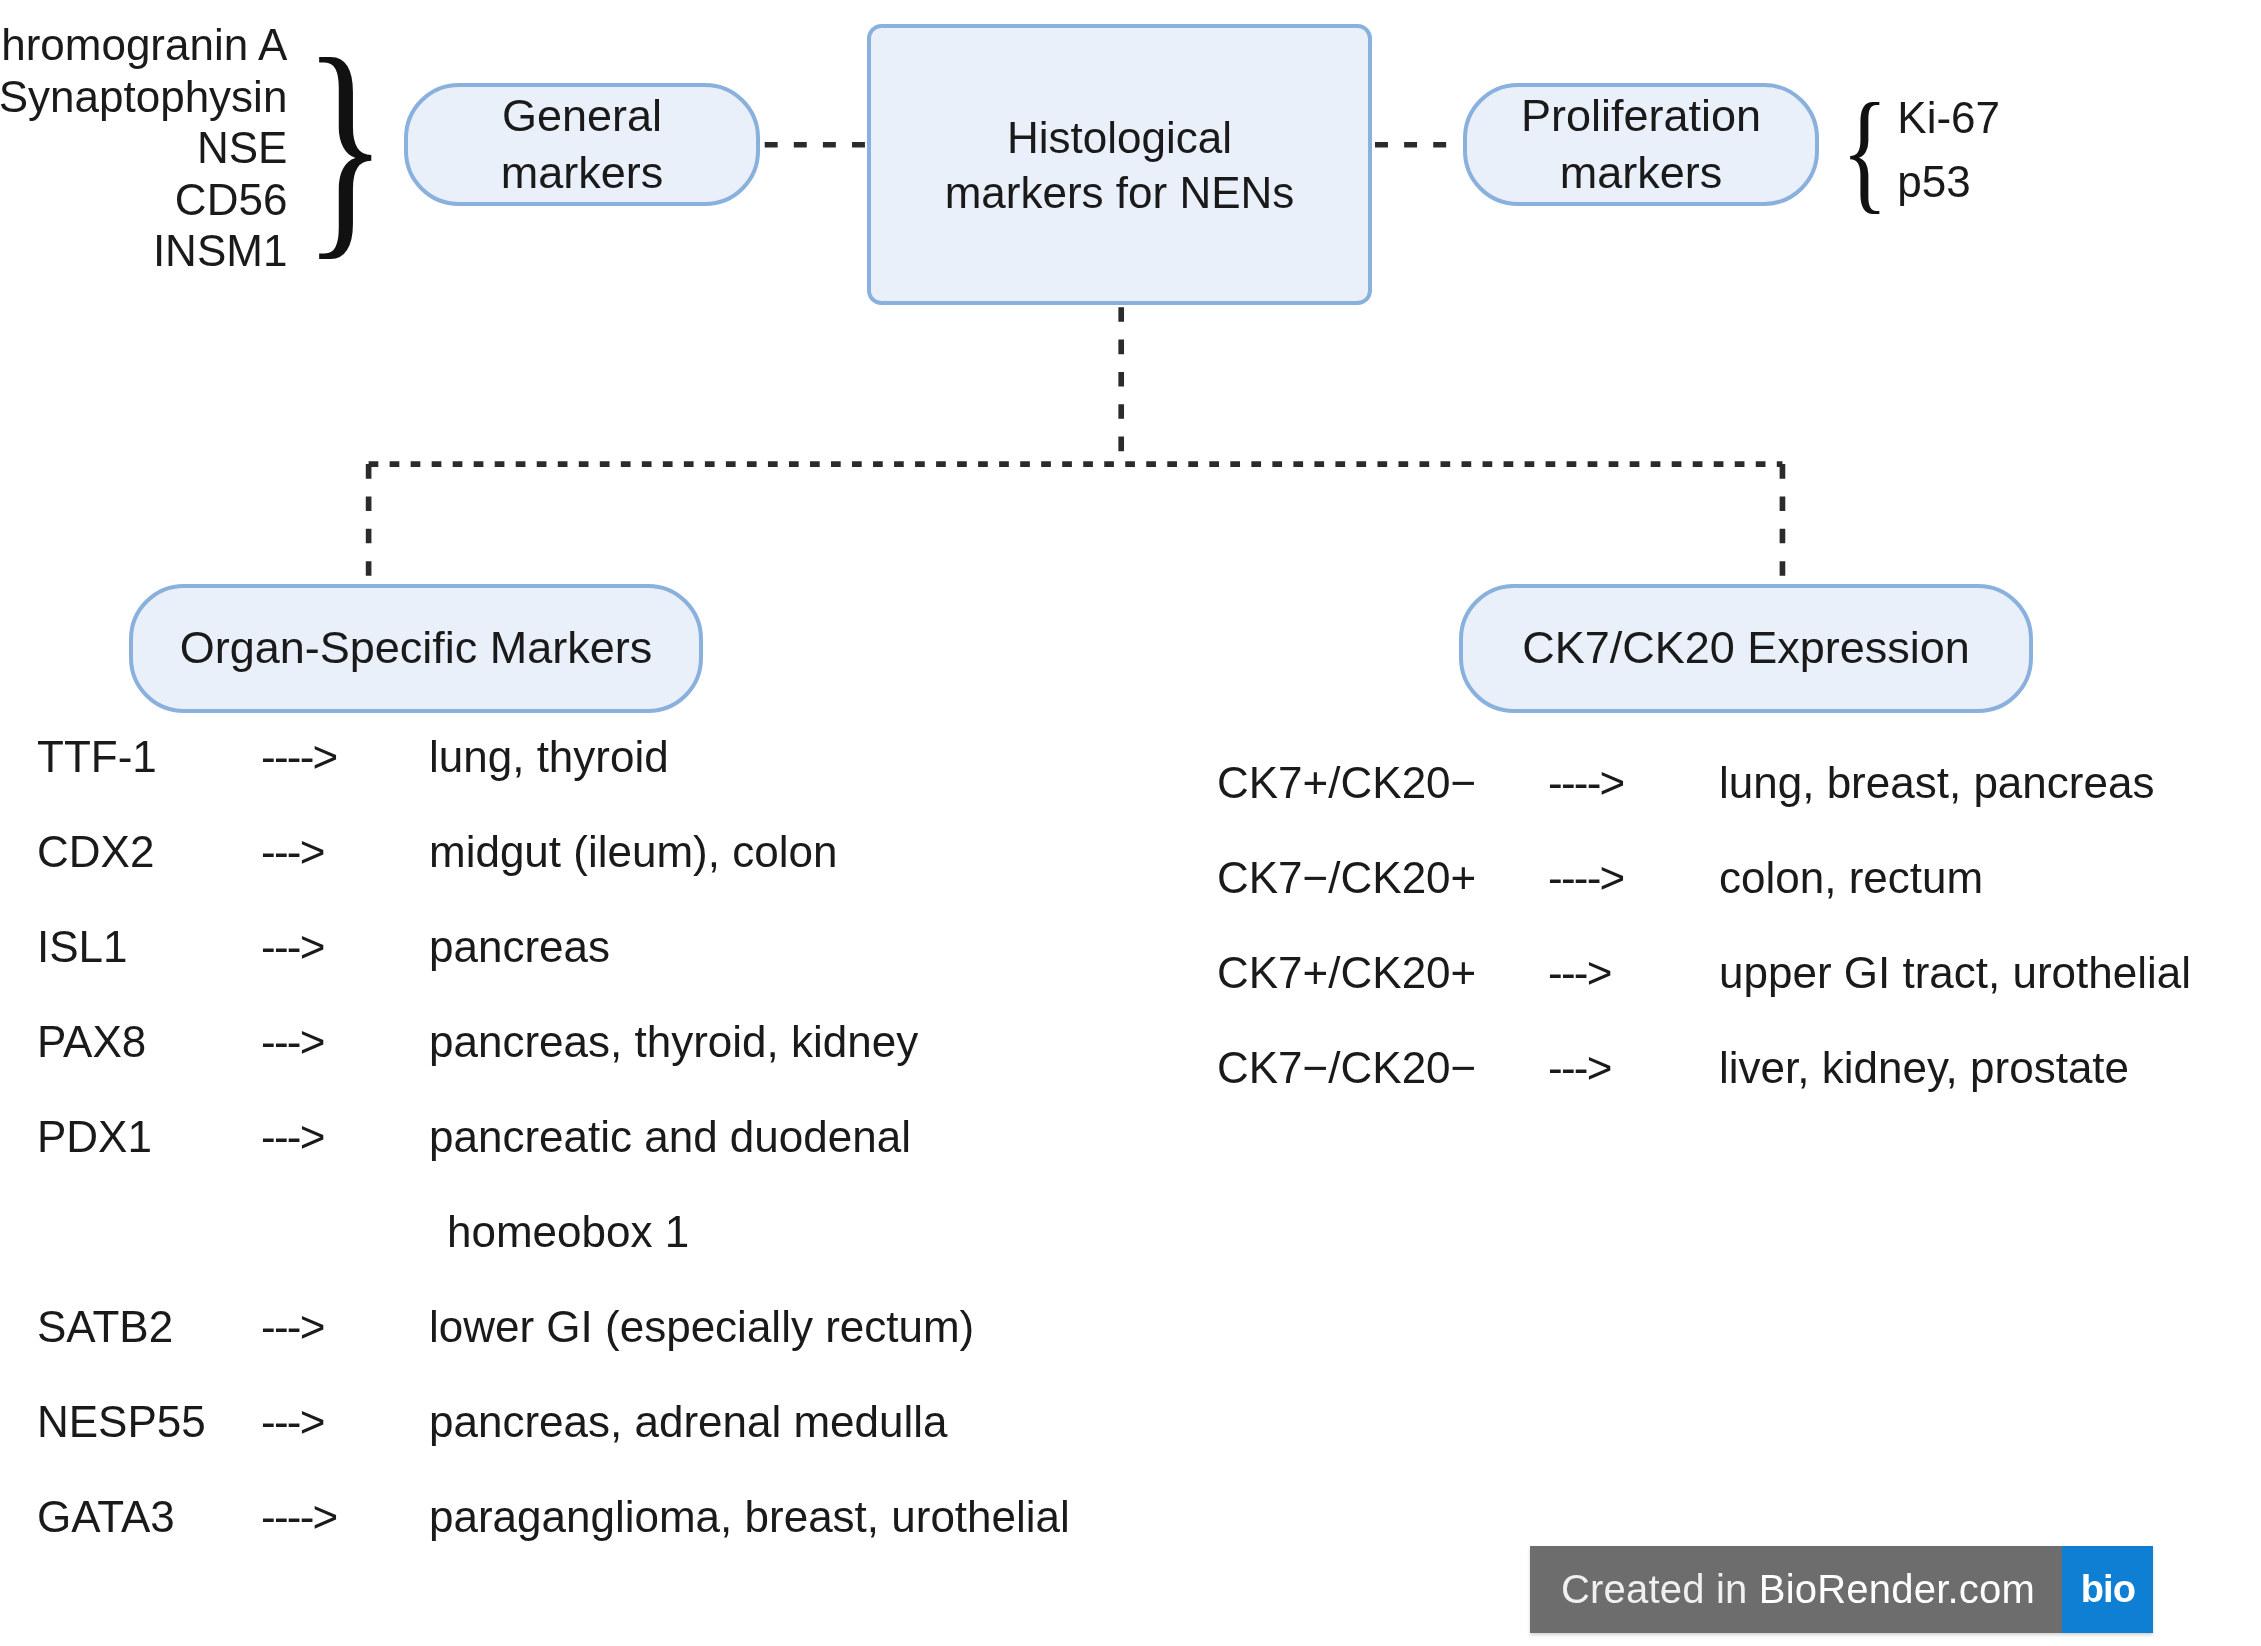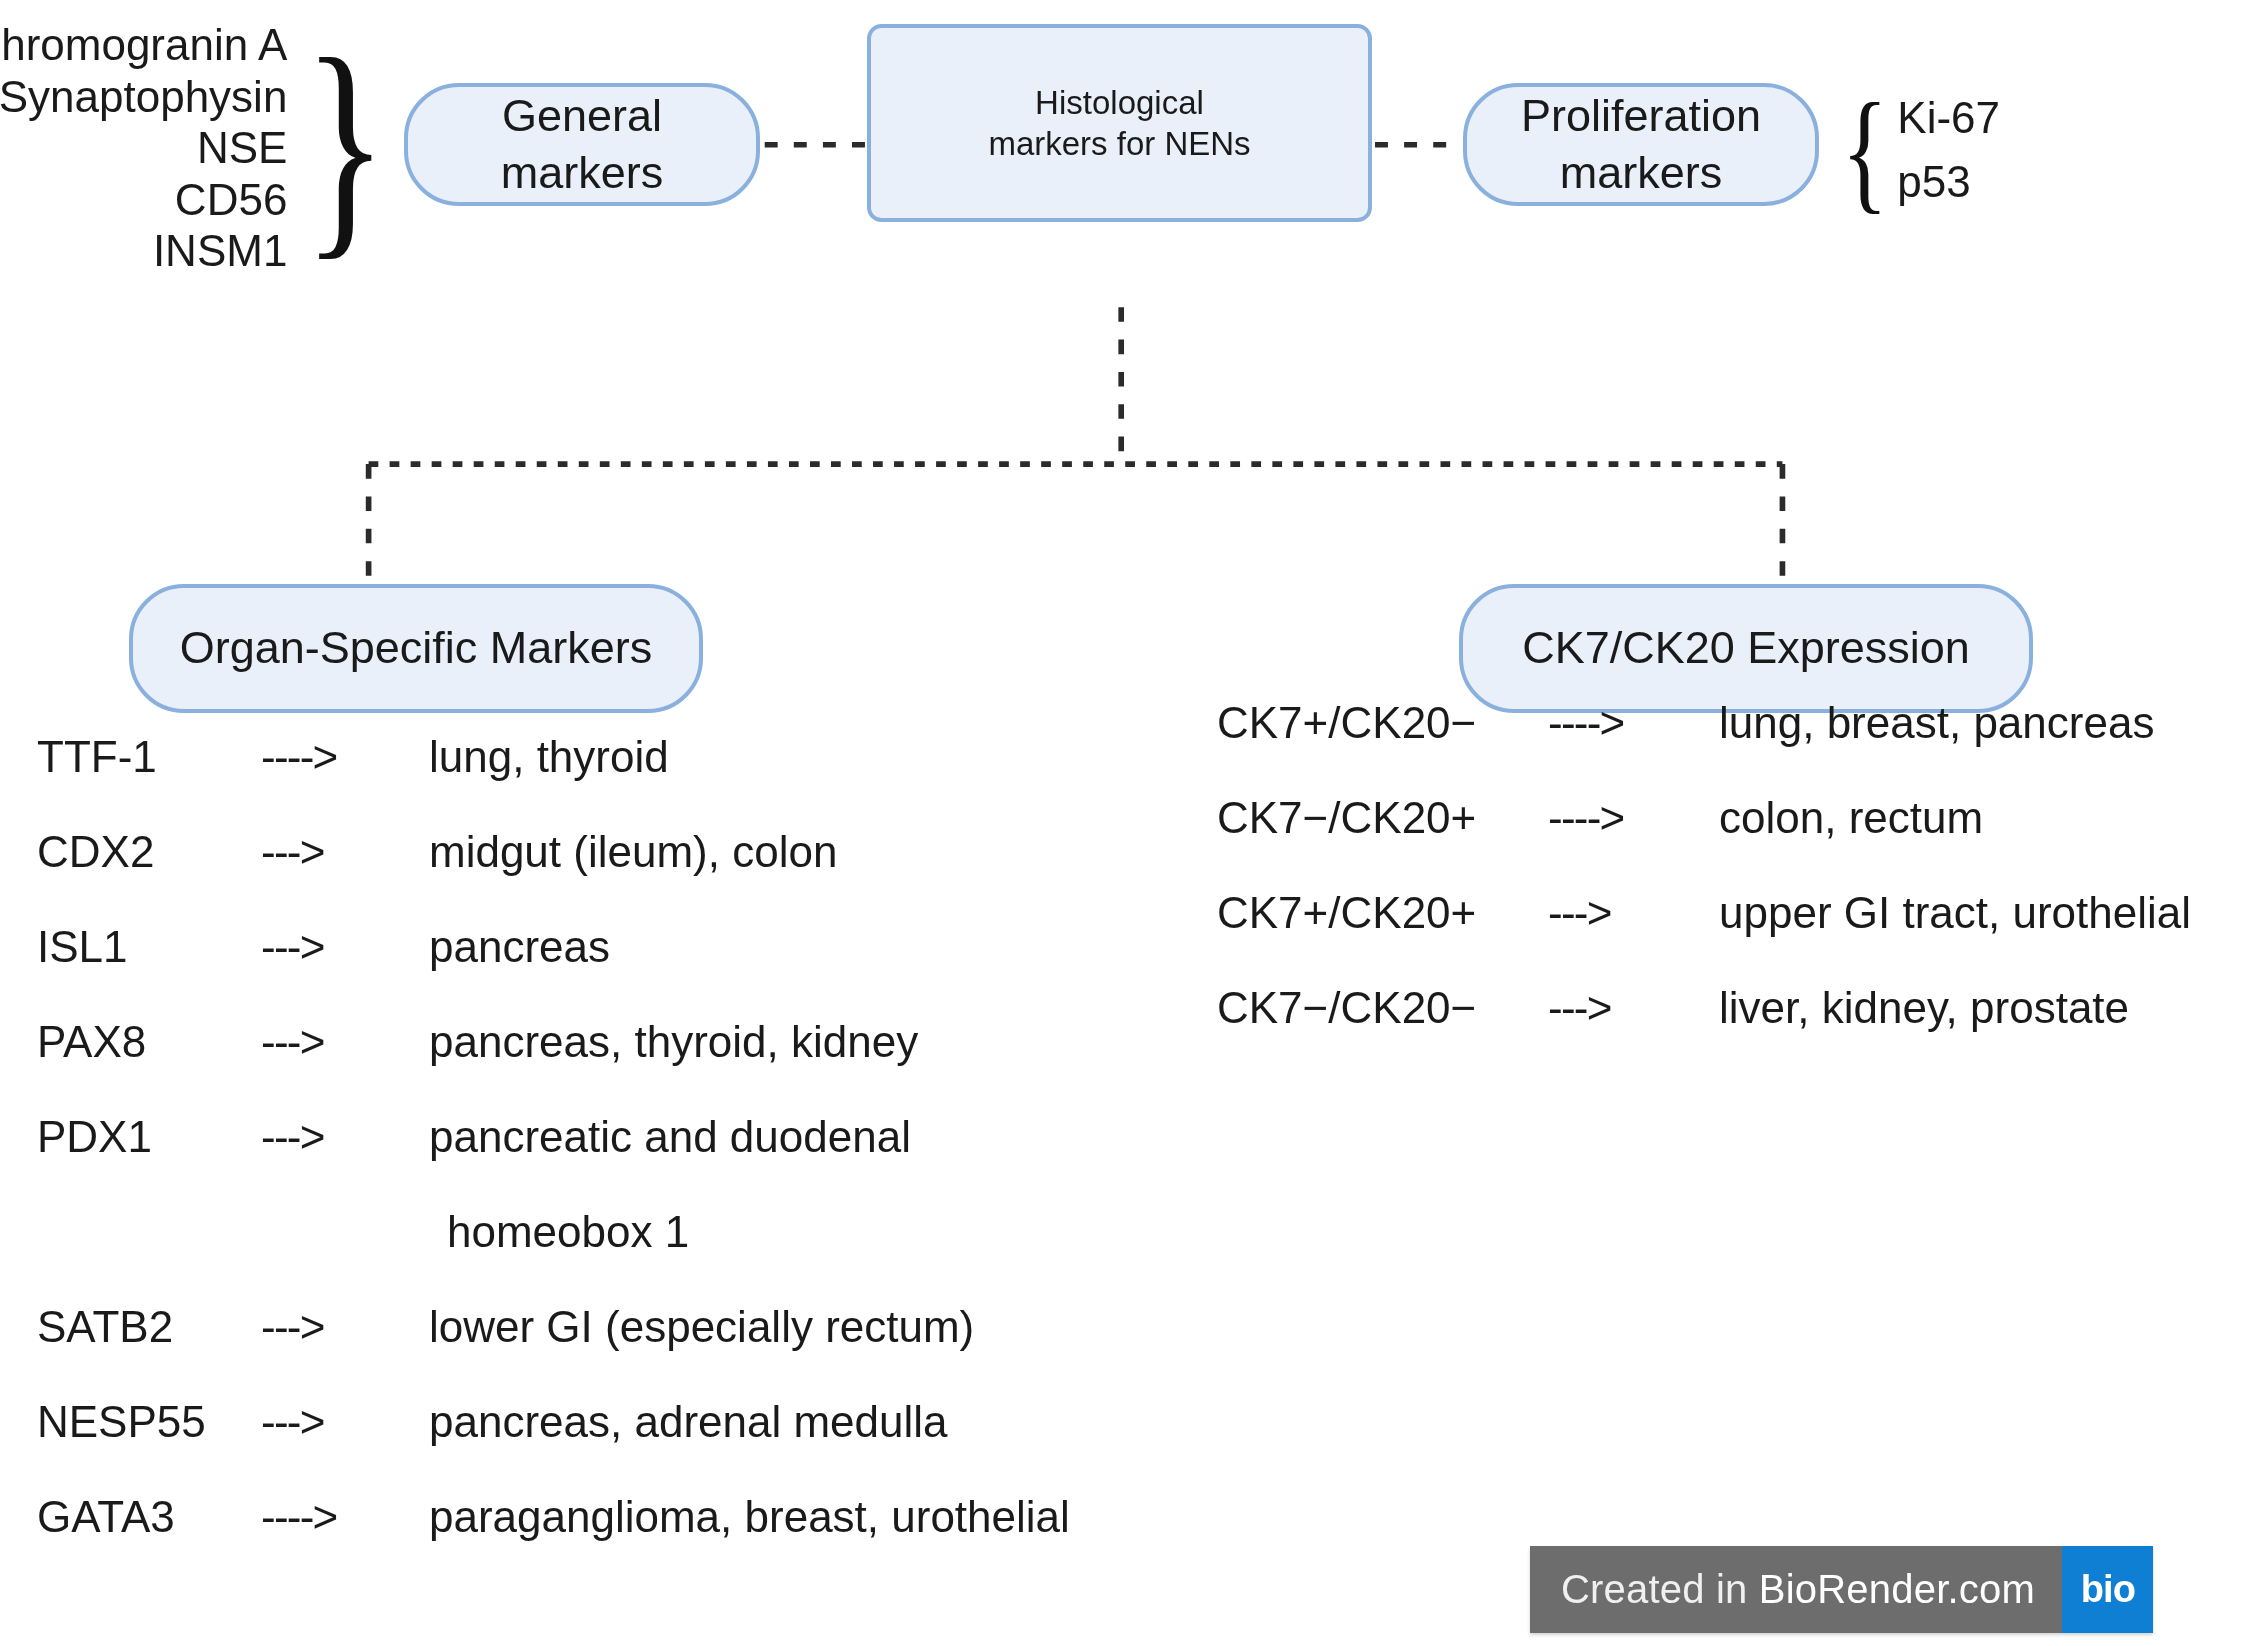--- a/index.html
+++ b/index.html
@@ -48,22 +48,22 @@
     justify-content: center;
   }
   .node.rect {
     border-radius: 14.6px;
   }
 
   #node-histological {
     left: 867px;
     top: 24px;
     width: 505px;
-    height: 198px;
-    font-size: 33px;
+    height: 281px;
+    font-size: 44px;
   }
   #node-general {
     left: 404px;
     top: 83px;
     width: 356px;
     height: 123px;
     font-size: 45px;
   }
   #node-proliferation {
     left: 1463px;
@@ -151,21 +151,21 @@
   .marker-list {
     position: absolute;
   }
   #organ-marker-list {
     left: 37px;
     top: 732px;
     width: 1075px;
   }
   #ck-marker-list {
     left: 1217px;
-    top: 698px;
+    top: 758px;
     width: 1019px;
   }
   .marker-row {
     display: flex;
     align-items: baseline;
     height: 95px;
     font-size: 44px;
     white-space: nowrap;
     gap: 48px;
   }

